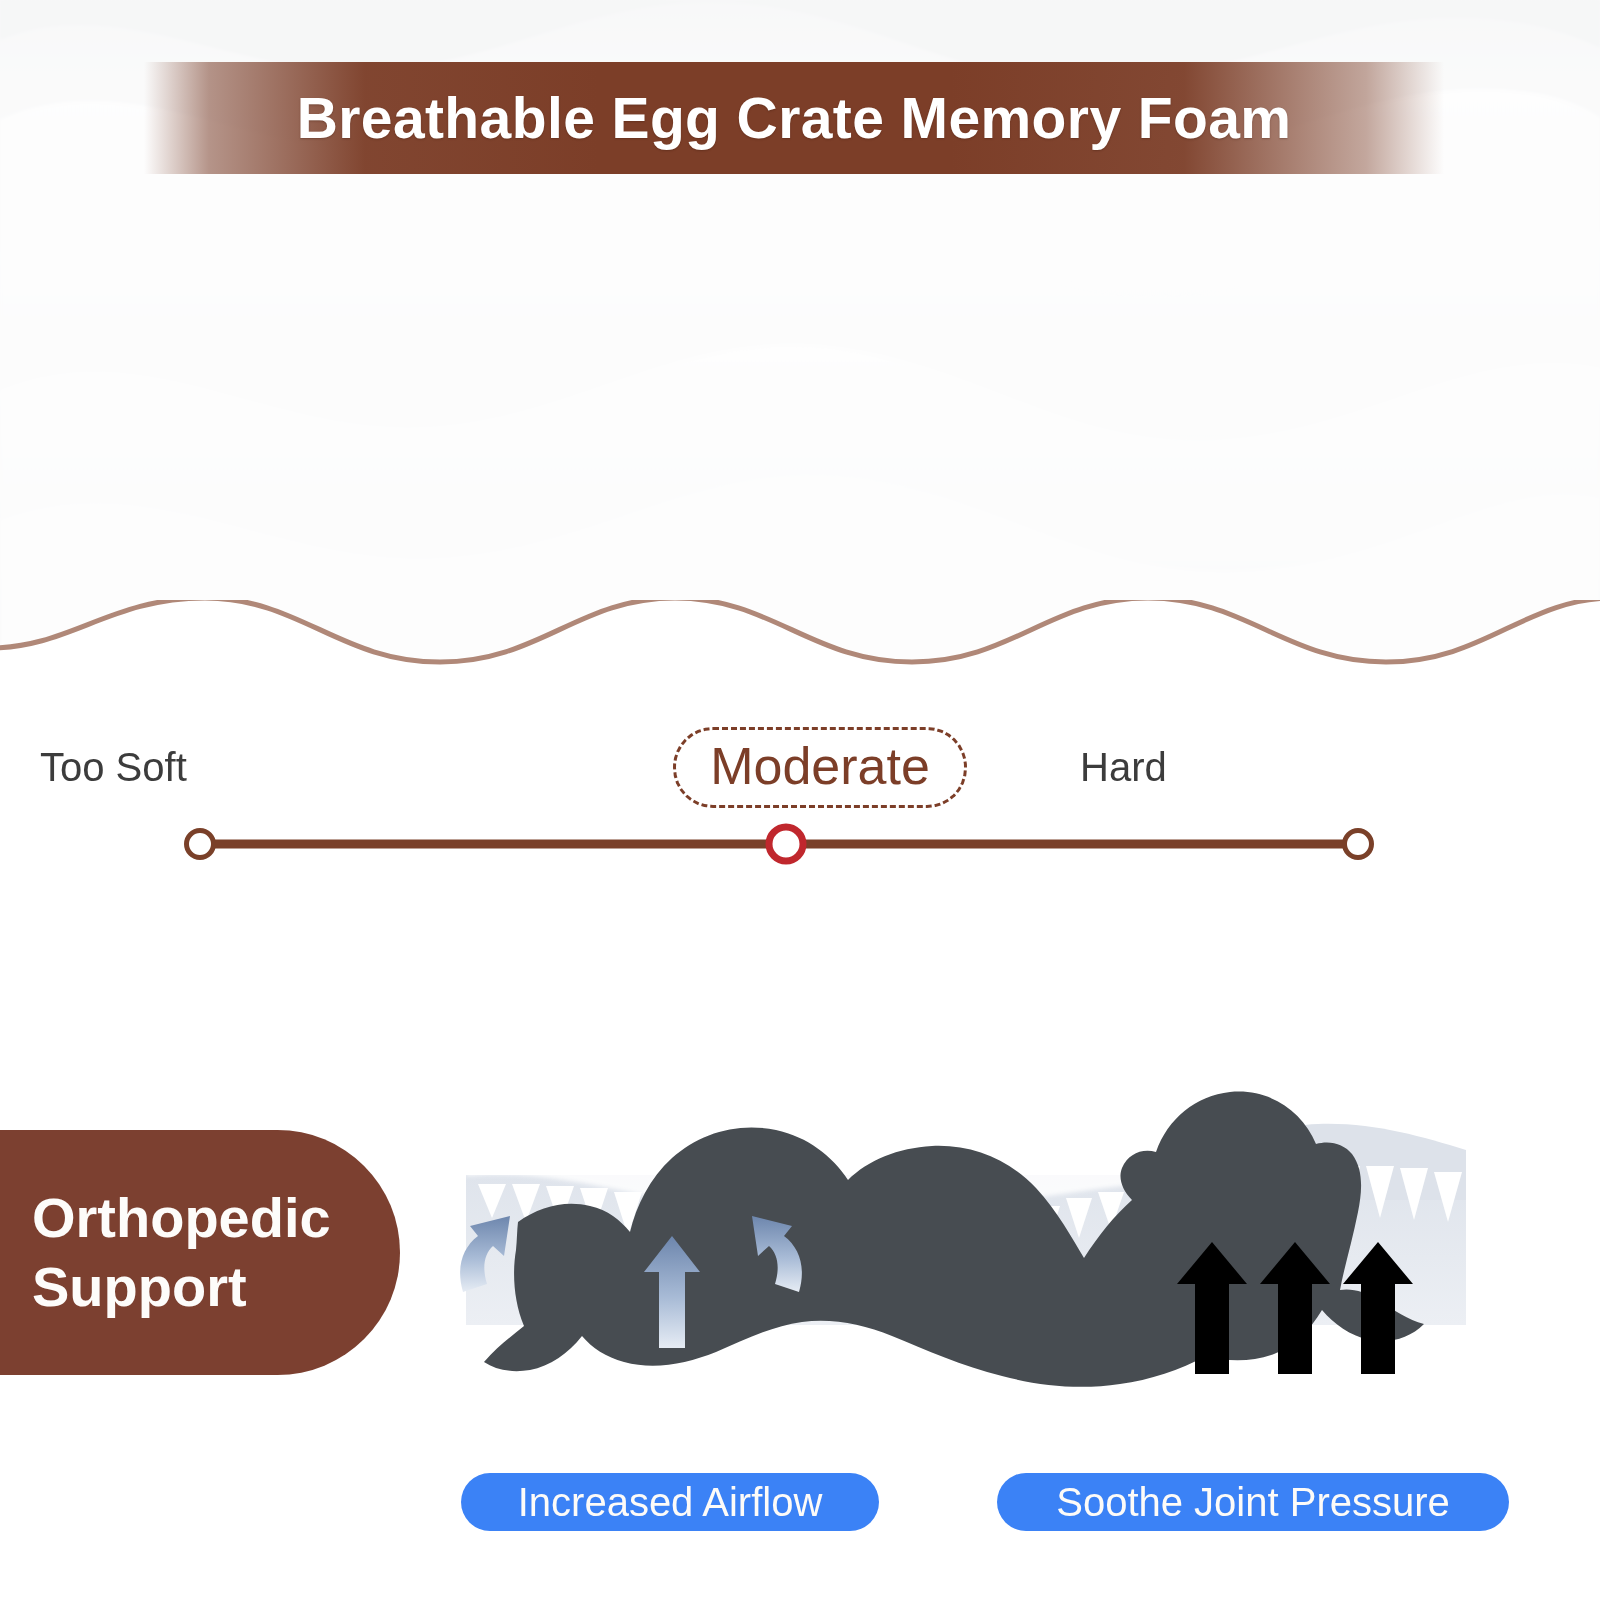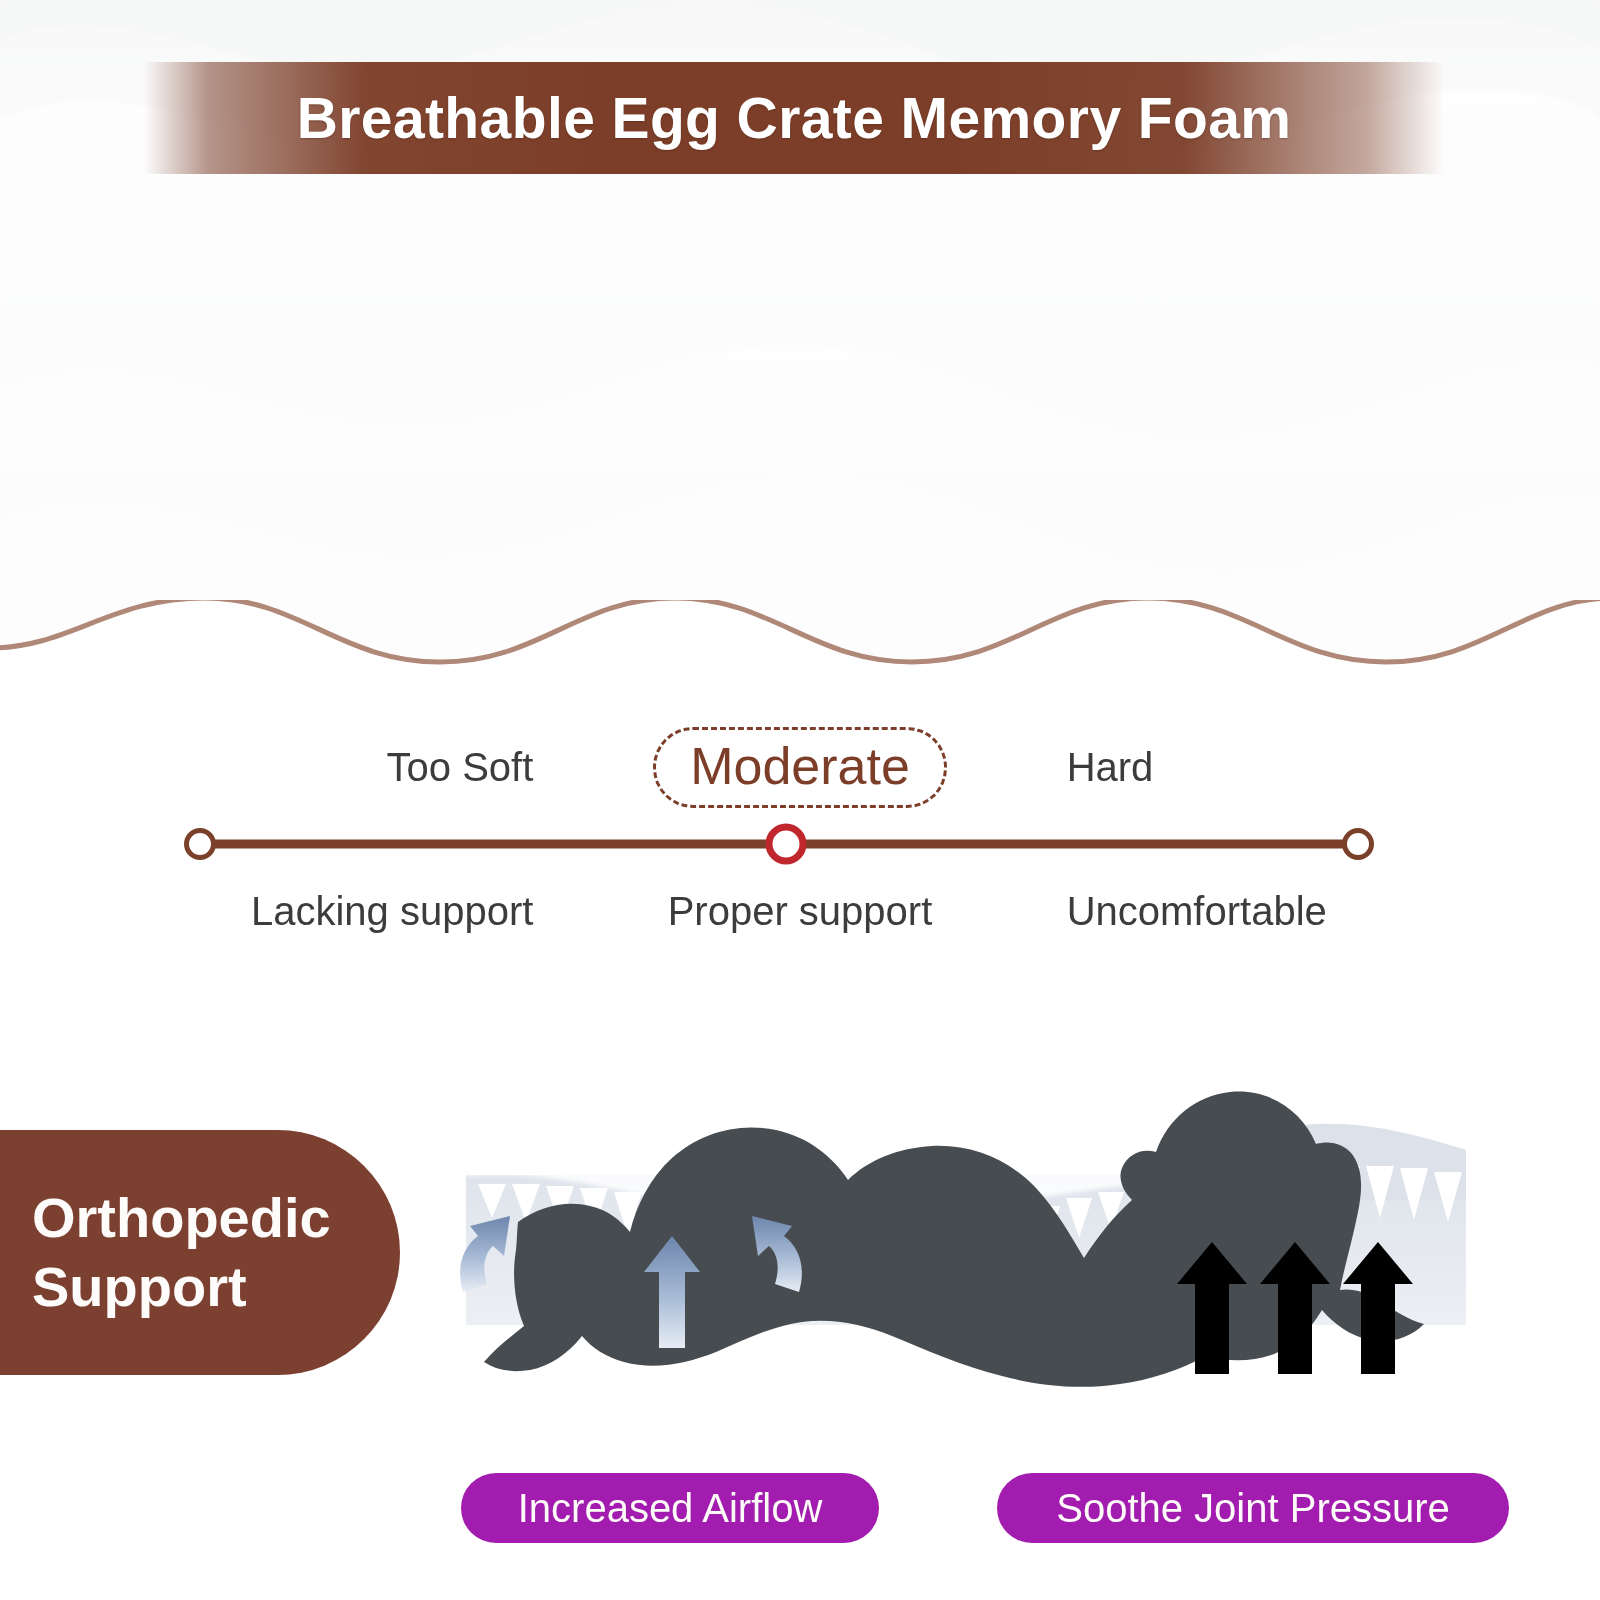--- a/index.html
+++ b/index.html
@@ -90,21 +90,21 @@
   .scale-top-row { top: 14px; height: 70px; }
   .scale-bottom-row { top: 158px; height: 70px; }
 
   .scale-cell {
     position: relative;
     display: flex;
     align-items: center;
     justify-content: center;
     width: 33.3333%;
   }
-  .scale-cell.left   { justify-content: flex-end; }
+  .scale-cell.left   { justify-content: flex-start; padding-left: 40px; }
   .scale-cell.center { justify-content: center; }
   .scale-cell.right  { justify-content: flex-start; }
 
   .scale-label-top {
     font-size: 40px;
     color: #3c3c3c;
     font-weight: 400;
     white-space: nowrap;
   }
   .scale-label-bottom {
@@ -160,23 +160,23 @@
     position: absolute;
     left: 0;
     top: 1000px;
     width: 1600px;
     height: 470px;
   }
 
   
   .pill {
     position: absolute;
-    height: 70px;
+    height: 58px;
     border-radius: 40px;
-    background: #a21caf;
+    background: #3b82f6;
     color: #fdfbf8;
     display: flex;
     align-items: center;
     justify-content: center;
     font-size: 40px;
     white-space: nowrap;
     padding: 0 42px;
     box-sizing: border-box;
   }
   .pill.airflow  { left: 461px;  top: 1473px; width: 418px; }
@@ -270,31 +270,20 @@
 
     <div class="scale-track-wrap">
       <svg width="1600" height="60" viewBox="0 0 1600 60" xmlns="http://www.w3.org/2000/svg" aria-hidden="true">
         <line x1="200" y1="30" x2="1358" y2="30" stroke="#7a4029" stroke-width="9" stroke-linecap="butt"></line>
         <circle cx="200" cy="30" r="13.5" fill="#ffffff" stroke="#7a4029" stroke-width="5"></circle>
         <circle cx="1358" cy="30" r="13.5" fill="#ffffff" stroke="#7a4029" stroke-width="5"></circle>
         <circle cx="786" cy="30" r="17" fill="#ffffff" stroke="#c0272d" stroke-width="7"></circle>
       </svg>
     </div>
 
-    <div class="scale-bottom-row">
-      <div class="scale-cell left">
-        <span class="scale-label-bottom">Lacking support</span>
-      </div>
-      <div class="scale-cell center">
-        <span class="scale-label-bottom">Proper support</span>
-      </div>
-      <div class="scale-cell right">
-        <span class="scale-label-bottom">Uncomfortable</span>
-      </div>
-    </div>
   </div>
 
   <div class="illustration">
     <svg width="1600" height="470" viewBox="0 0 1600 470" xmlns="http://www.w3.org/2000/svg" aria-hidden="true">
       <defs>
         <linearGradient id="matBody" x1="0" y1="0" x2="0" y2="1">
           <stop offset="0%" stop-color="#dfe4ec"></stop>
           <stop offset="55%" stop-color="#e6eaf0"></stop>
           <stop offset="100%" stop-color="#eceff4"></stop>
         </linearGradient>

